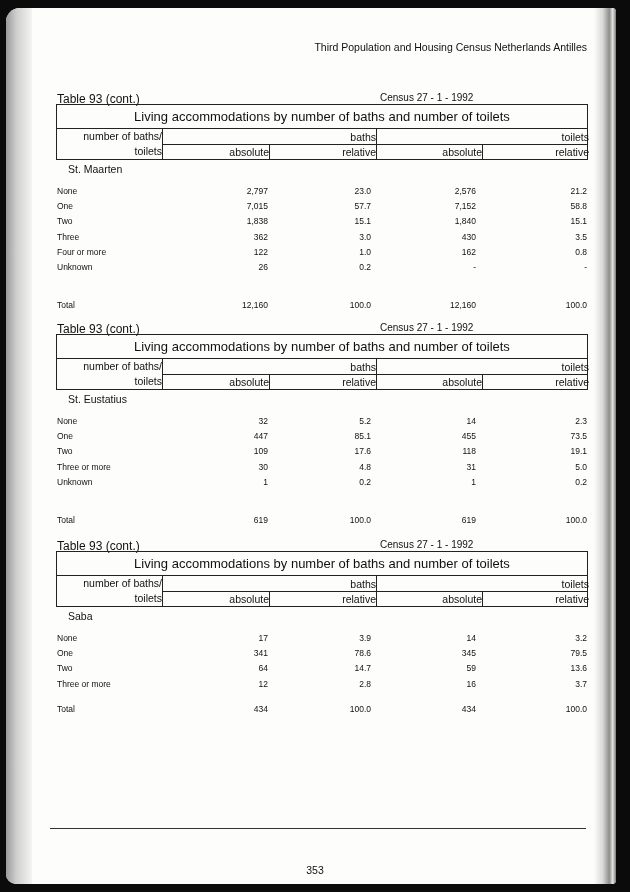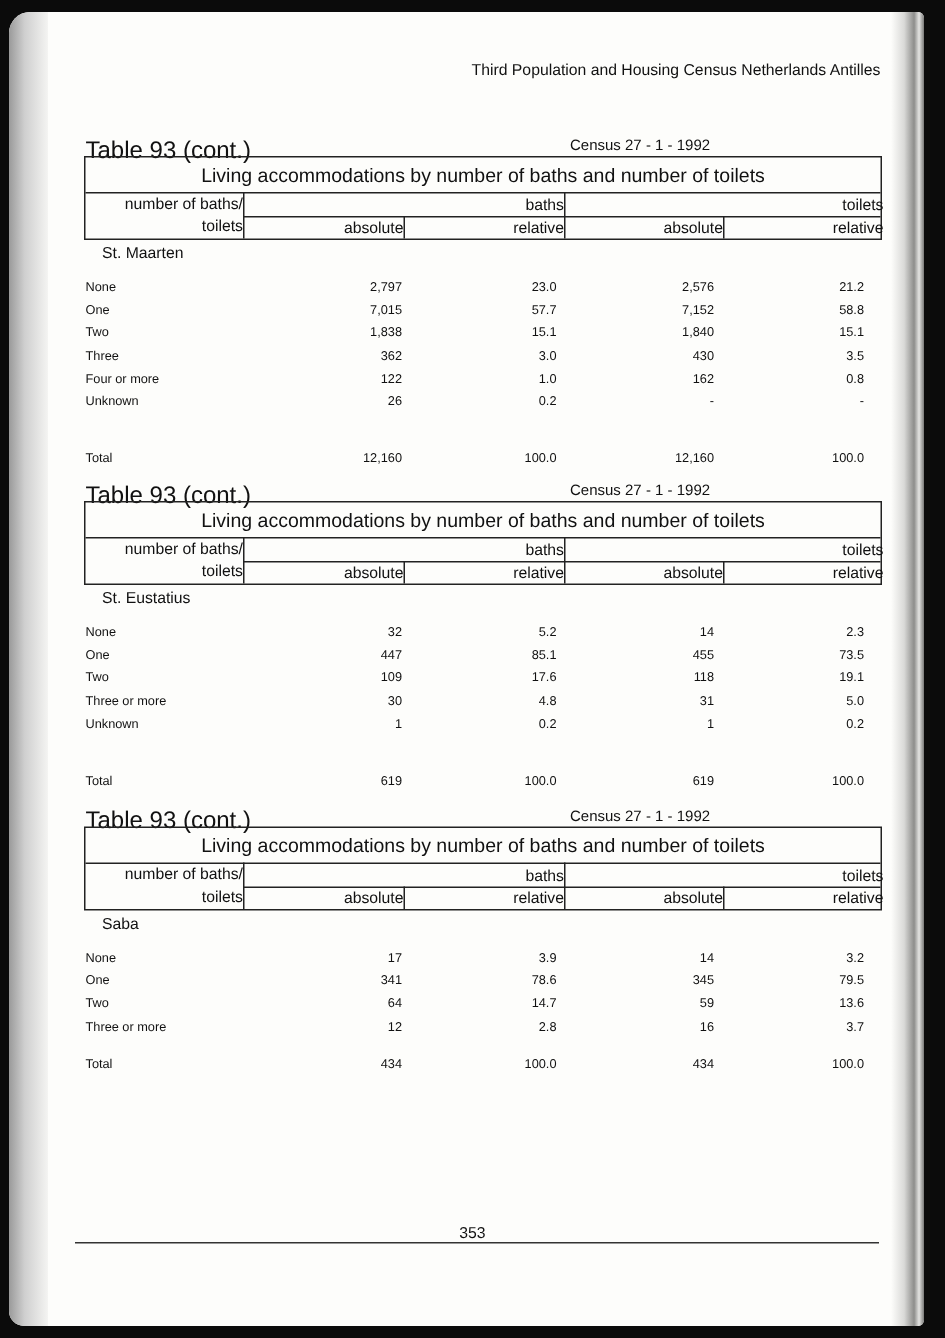--- a/index.html
+++ b/index.html
@@ -2,37 +2,37 @@
 <html><head>
 <meta charset="utf-8">
 <style>
   html, body { margin:0; padding:0; }
   body { width:630px; height:892px; background:#0b0b0b; position:relative; overflow:hidden; font-family:"Liberation Sans", sans-serif; color:#111; }
   .page { position:absolute; left:6px; top:8px; width:610px; height:876px; background:#fdfdfb; border-radius:14px 4px 4px 10px; overflow:hidden; }
   .gutter { position:absolute; left:0; top:0; width:26px; height:100%; background:linear-gradient(to right,#9a9a9a,#cfcfcf 40%,#f4f4f2 100%); }
   .edge { position:absolute; right:0; top:0; width:22px; height:100%; background:linear-gradient(to right,#fdfdfb,#d9d9d7 40%,#8d8d8b 70%,#e4e4e2 85%,#7a7a78); }
   .abs { position:absolute; }
   .running-head { left:0; top:41px; width:587px; text-align:right; font-size:10.5px; }
-  .tbl-caption { font-size:16px; }
+  .tbl-caption { font-size:12px; }
   .census { font-size:10px; text-align:left; }
   .tbox { position:absolute; left:56px; width:532px; height:56px; border:1px solid #222; box-sizing:border-box; }
   .tbox .title { position:absolute; left:0; top:0; width:100%; height:23px; border-bottom:1px solid #222; text-align:center; font-size:13px; line-height:23px; }
   .tbox .vline { position:absolute; top:23px; bottom:0; border-left:1px solid #222; }
   .tbox .hline { position:absolute; border-top:1px solid #222; }
   .tbox .cell { position:absolute; text-align:right; font-size:10.5px; }
   .region { font-size:10.5px; }
   .row { position:absolute; left:57px; width:530px; height:12px; font-size:8.5px; }
   .row span { position:absolute; top:0; }
   .row .lbl { left:0; }
   .row .c1 { right:319px; text-align:left; }
   .row .c2 { right:216px; text-align:right; }
   .row .c3 { right:111px; text-align:center; }
-  .row .c4 { right:11px; text-align:right; }
+  .row .c4 { right:0; text-align:right; }
   .footer-rule { position:absolute; left:50px; top:828px; width:536px; border-top:1px solid #333; }
-  .page-num { left:0; top:816px; width:630px; text-align:center; font-size:10.5px; }
+  .page-num { left:0; top:864px; width:630px; text-align:center; font-size:10.5px; }
 </style>
 </head>
 <body>
 
 <div class="page">
   <div class="gutter"></div>
   <div class="edge"></div>
 </div>
 
 <div class="abs running-head">Third Population and Housing Census Netherlands Antilles</div>

